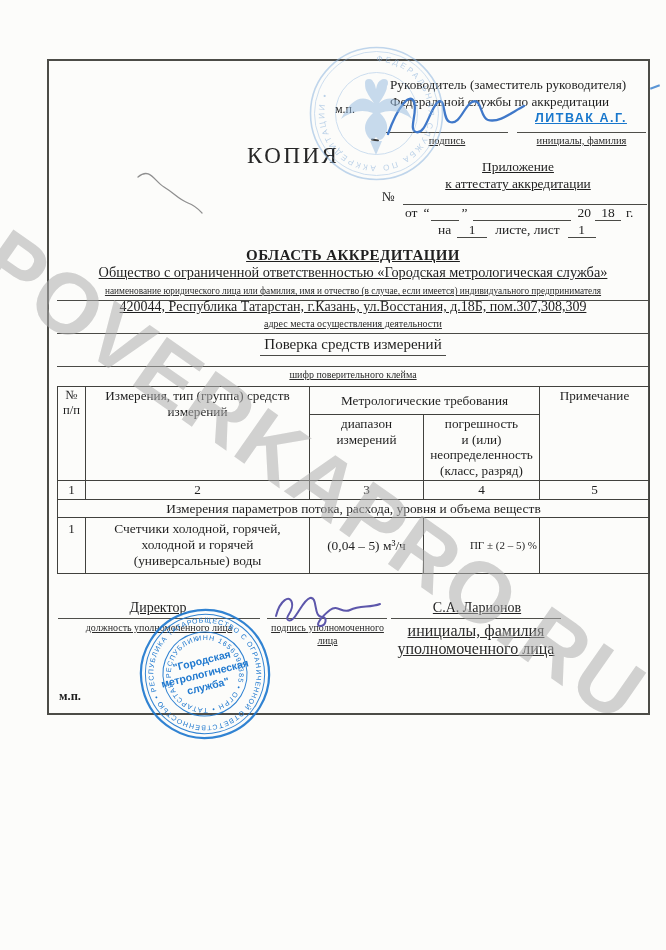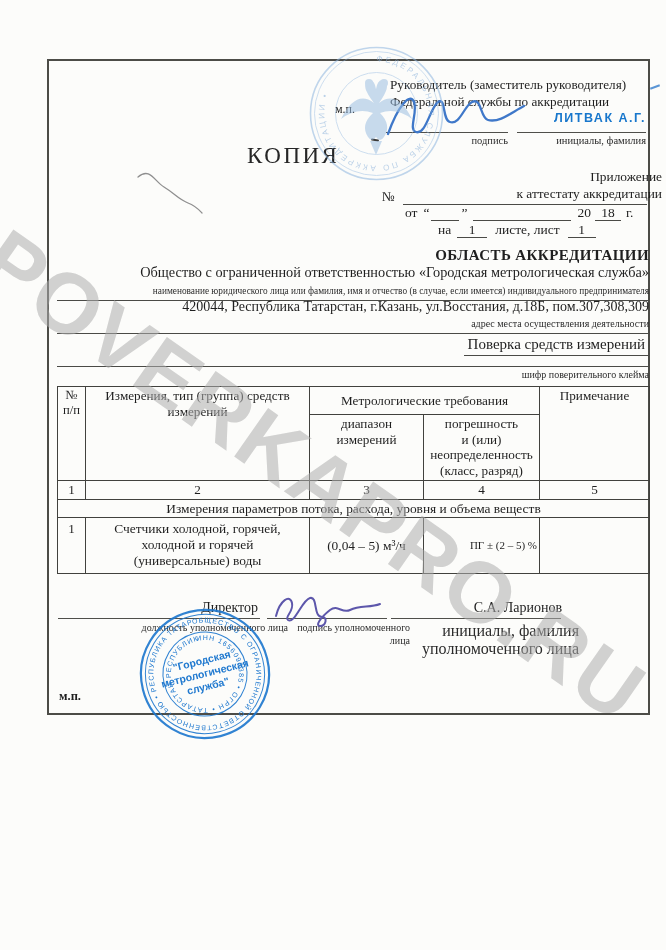--- a/index.html
+++ b/index.html
@@ -1,19 +1,19 @@
 <!DOCTYPE html>
 <html><head>
 <meta charset="utf-8">
 <style>
   html,body{margin:0;padding:0;}
   .page{position:relative;width:666px;height:950px;background:#fcfcfa;overflow:hidden;
         font-family:"Liberation Serif","DejaVu Serif",serif;color:#1f1f1f;}
   .abs{position:absolute;}
-  .center{text-align:right;}
+  .center{text-align:center;text-decoration:underline;}
   .prel{white-space:pre-line;}
   .rule{border-bottom:1.3px solid #4a4a46;}
   .frame{position:absolute;left:47px;top:59px;width:599px;height:652px;border:2px solid #4c4c47;}
   .cap{font-size:9.8px;color:#2b2b2b;}
   .blank{display:inline-block;border-bottom:1.3px solid #4a4a46;height:15px;text-align:center;}
   .flexrow{display:flex;align-items:flex-end;font-size:13.5px;}
   table.main{border-collapse:collapse;table-layout:fixed;width:592px;font-size:13.2px;}
   table.main th,table.main td{border:1.2px solid #41413d;font-weight:normal;padding:1px 2px;
         vertical-align:top;text-align:center;line-height:1.18;}
   .wm{position:absolute;left:20px;top:210px;z-index:30;pointer-events:none;
@@ -70,21 +70,21 @@
   <div class="abs cap center" style="left:517px;top:135px;width:129px;font-size:10.5px;">инициалы, фамилия</div>
 
   <div class="abs" style="left:650px;top:86px;width:10px;height:2px;background:#5a95d5;transform:rotate(-20deg);"></div>
 
   <div class="abs" style="left:247px;top:143px;font-size:23px;letter-spacing:2.5px;color:#262626;">КОПИЯ</div>
 
   <svg class="abs" style="left:130px;top:165px;" width="80" height="60" viewBox="0 0 80 60">
     <path d="M8,12 C20,2 24,16 34,22 C44,28 48,34 58,38 C66,41 70,46 72,48" fill="none" stroke="#8f8f8f" stroke-width="1.3" stroke-linecap="round"></path>
   </svg>
 
-  <div class="abs center" style="left:410px;top:158px;width:252px;font-size:13.4px;line-height:1.3;margin-top:10px;">
+  <div class="abs center" style="left:392px;top:158px;width:252px;font-size:13.4px;line-height:1.3;">
     <div>Приложение</div>
     <div>к аттестату аккредитации</div>
   </div>
 
   <div class="abs" style="left:382px;top:189px;font-size:13.5px;">№</div>
   <div class="abs rule" style="left:403px;top:188px;width:244px;height:16px;"></div>
 
   <div class="abs flexrow" style="left:405px;top:205px;">
     <span style="margin-right:6px;">от</span>
     <span style="margin-right:2px;">“</span>

